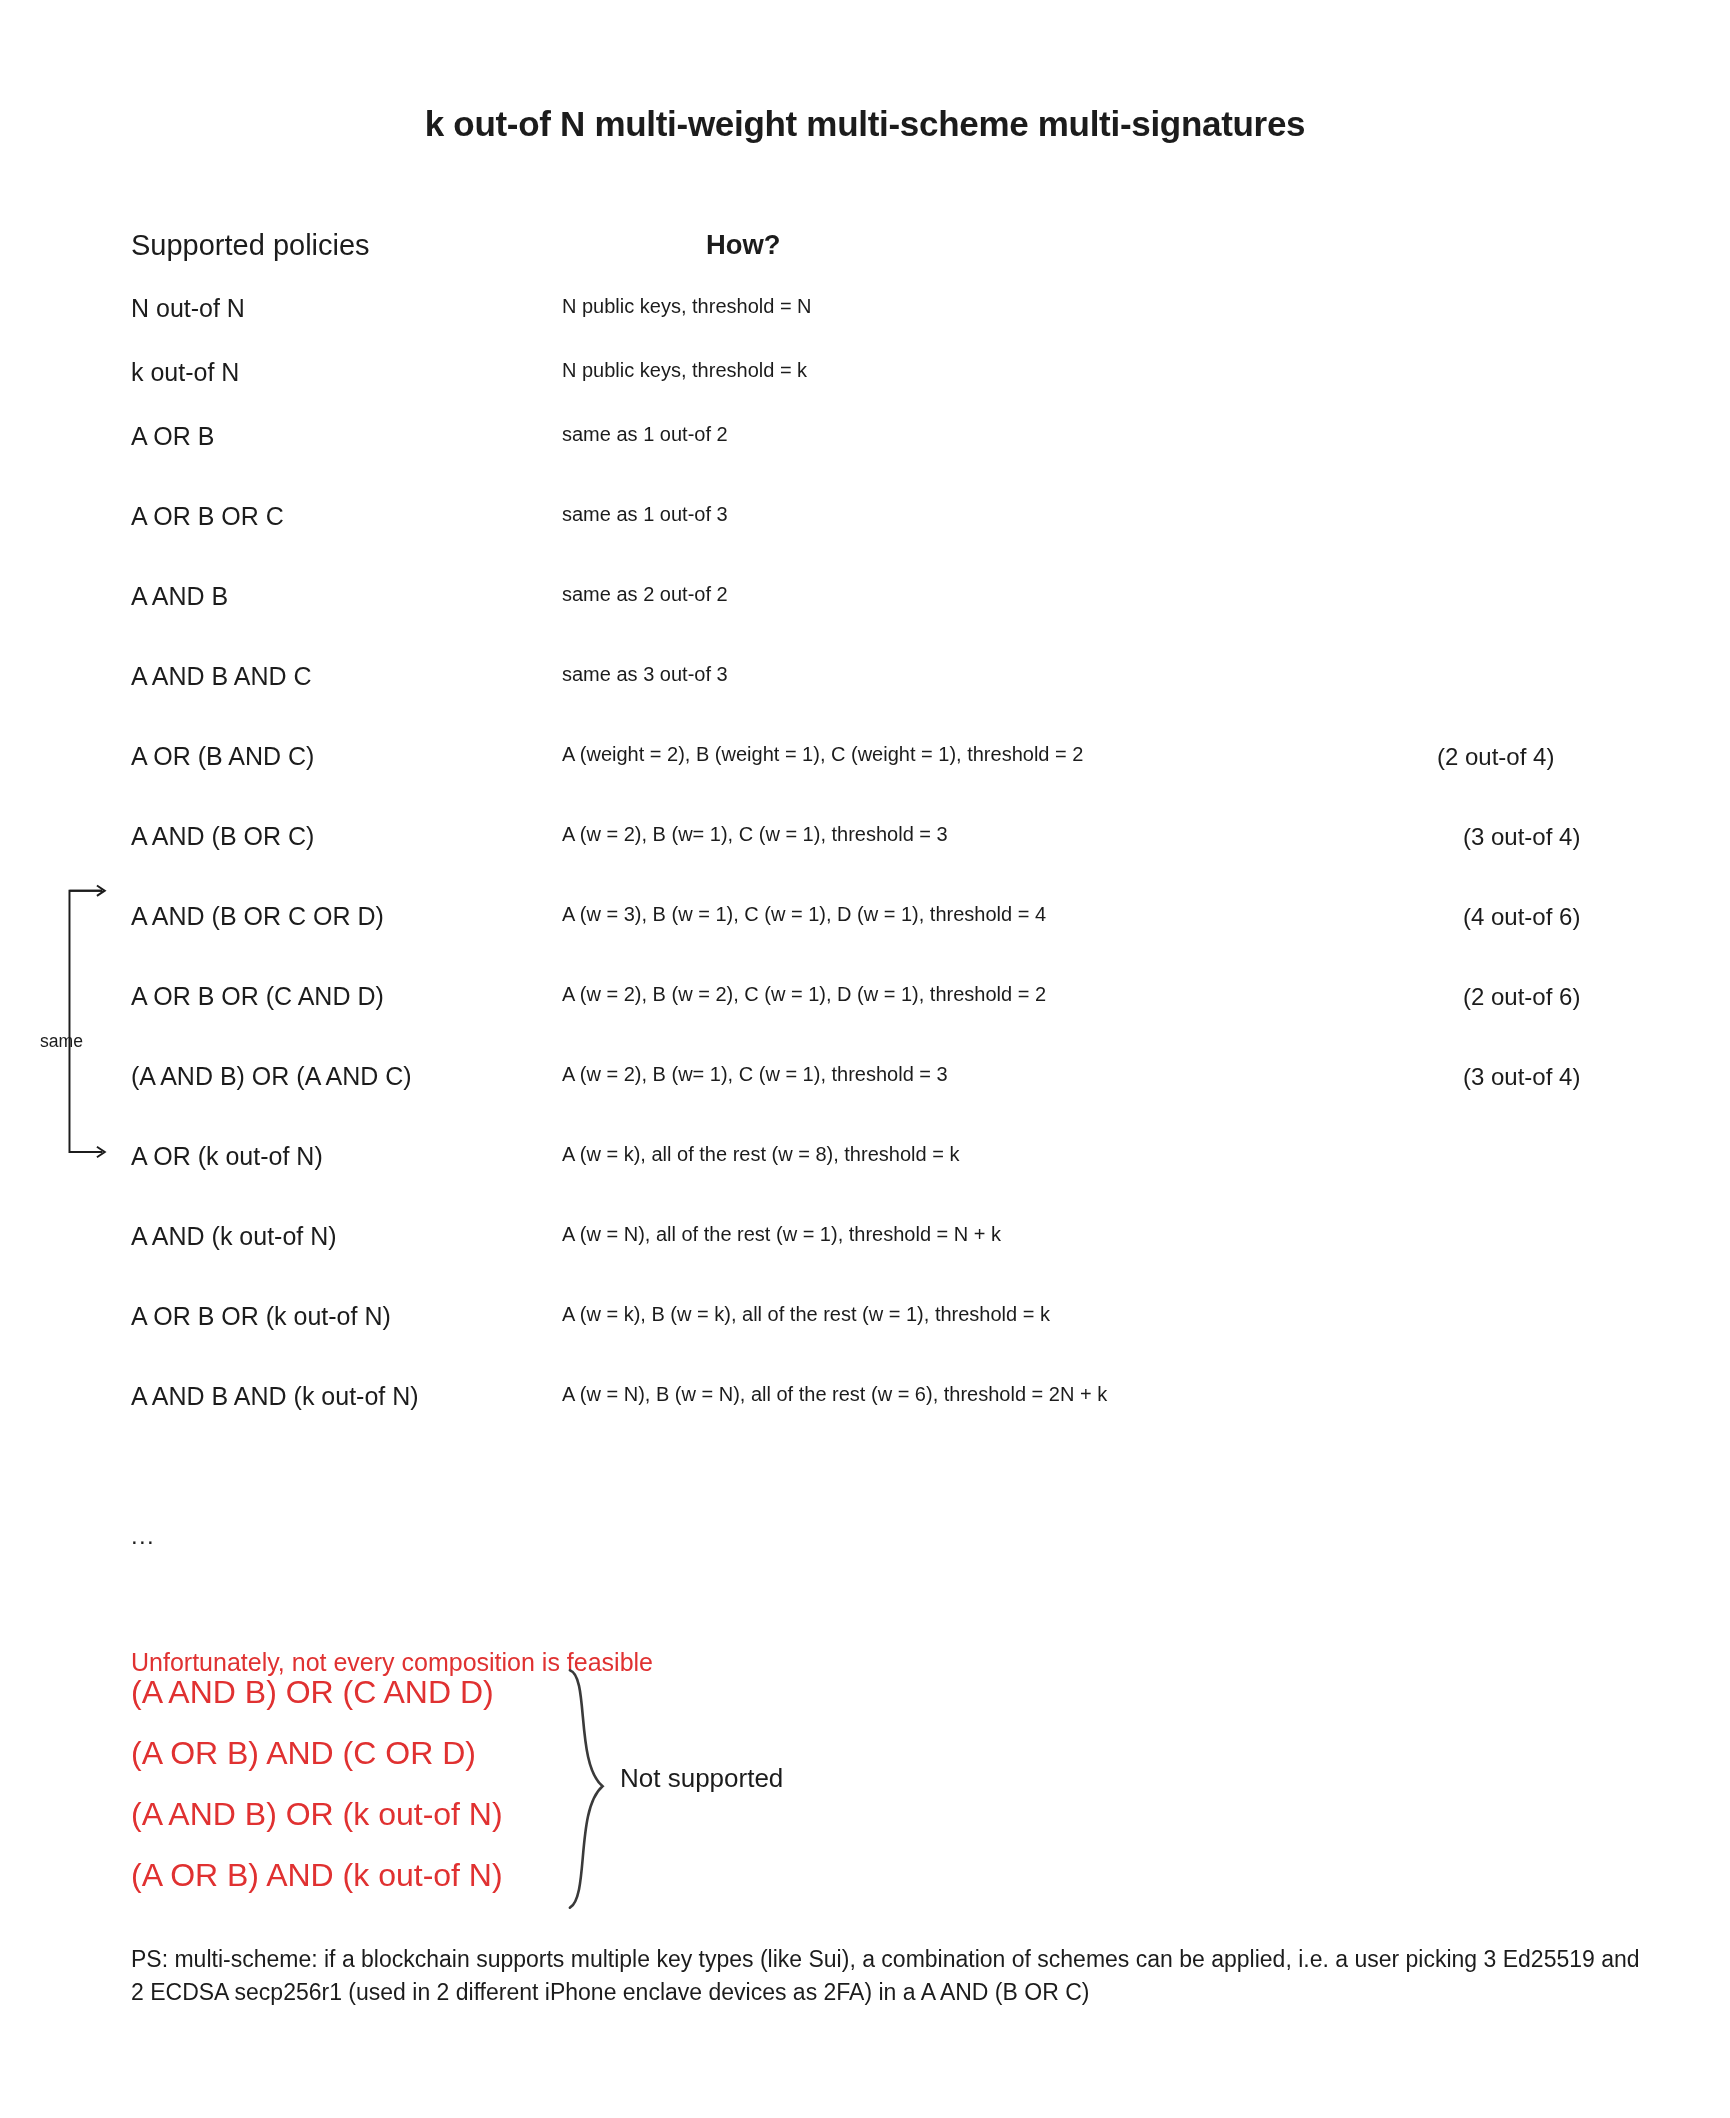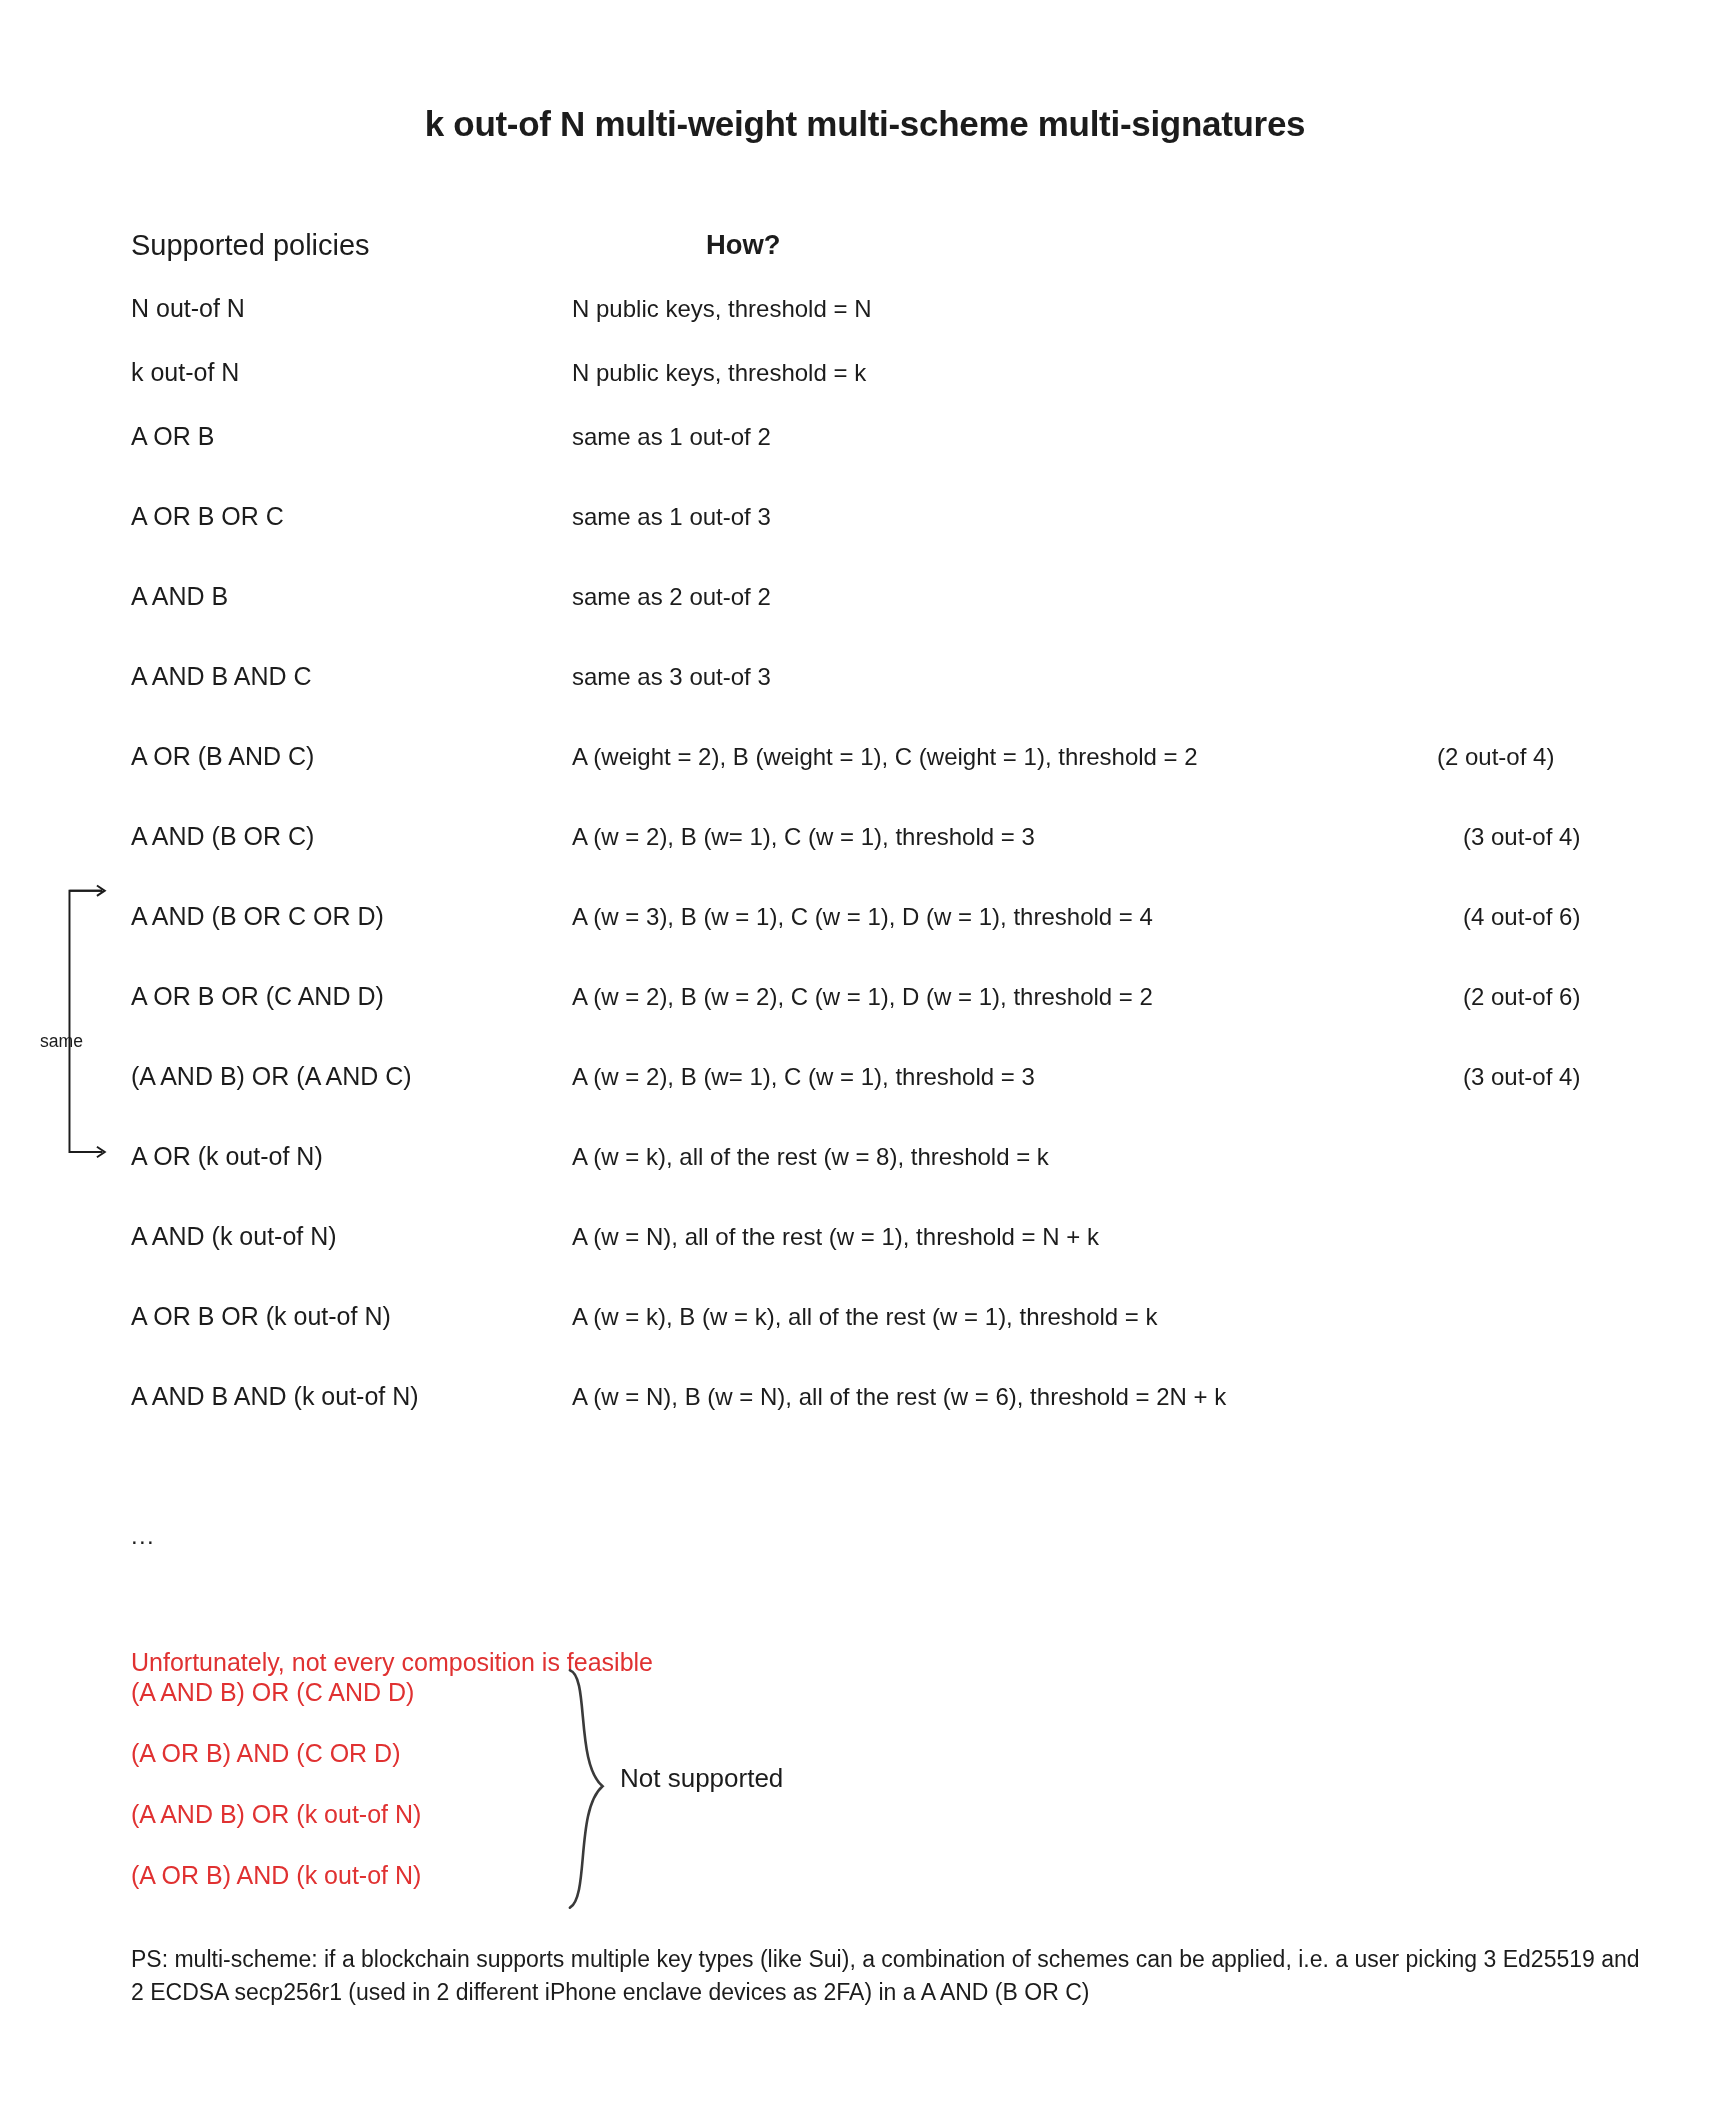--- a/index.html
+++ b/index.html
@@ -69,25 +69,24 @@
     top: 0;
     font-size: 25px;
     font-weight: normal;
     white-space: nowrap;
     color: #1c1c1c;
   }
   .row .how {
     position: absolute;
     left: 431px;
     top: 1.3px;
-    font-size: 24px;
+    font-size: 20px;
     font-weight: normal;
     white-space: nowrap;
     color: #1c1c1c;
-    margin-left: 10px;
   }
   .row .equiv {
     position: absolute;
     left: 1332px;
     top: 1.3px;
     font-size: 24px;
     white-space: nowrap;
     color: #1c1c1c;
   }
   .row .equiv.near {
@@ -120,21 +119,21 @@
     font-size: 25px;
     color: #e03131;
     margin-top: 48px;
   }
   .unsupported-list {
     position: absolute;
     left: 131px;
     top: 1662px;
   }
   .unsupported-list .u-item {
-    font-size: 25px;
+    font-size: 32px;
     color: #e03131;
     height: 61px;
     line-height: 61px;
     white-space: nowrap;
   }
   .brace-svg {
     position: absolute;
     left: 562px;
     top: 1665px;
   }

